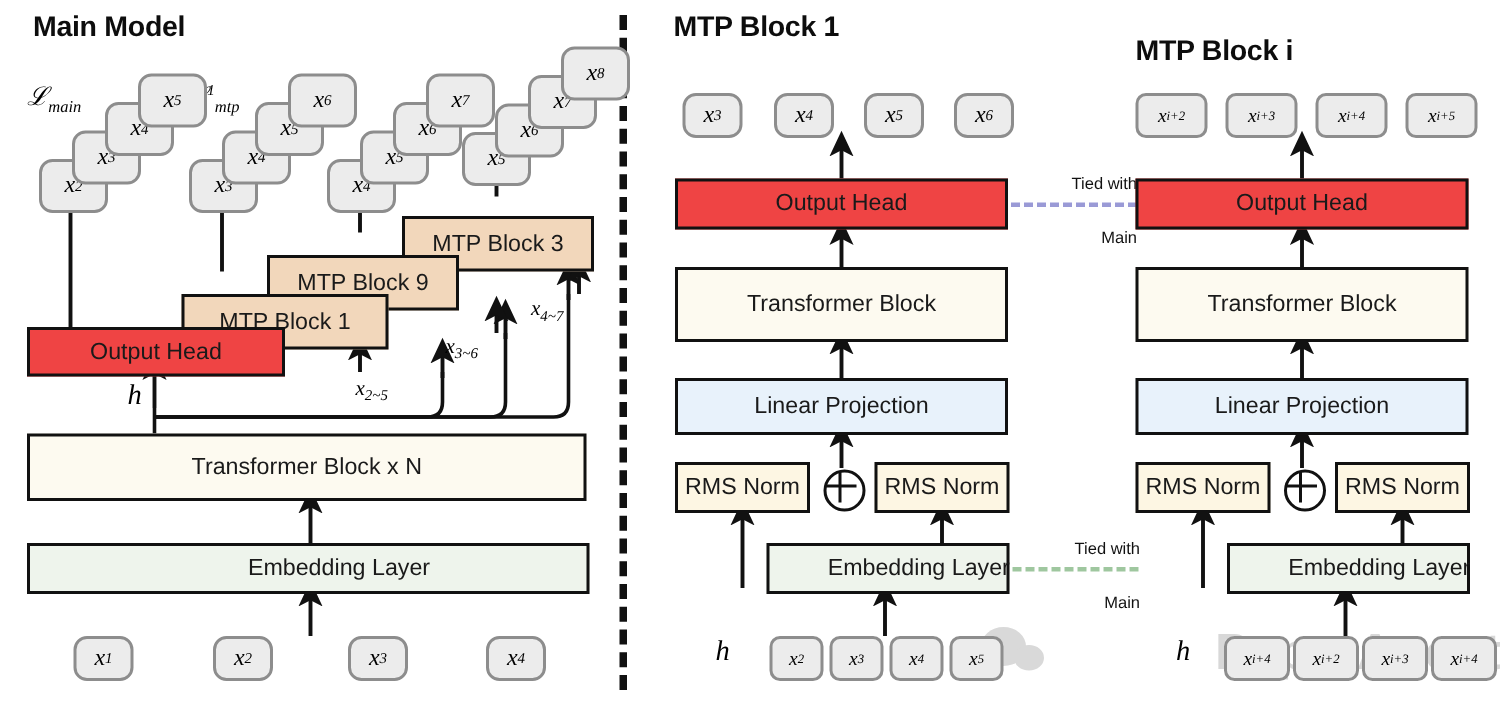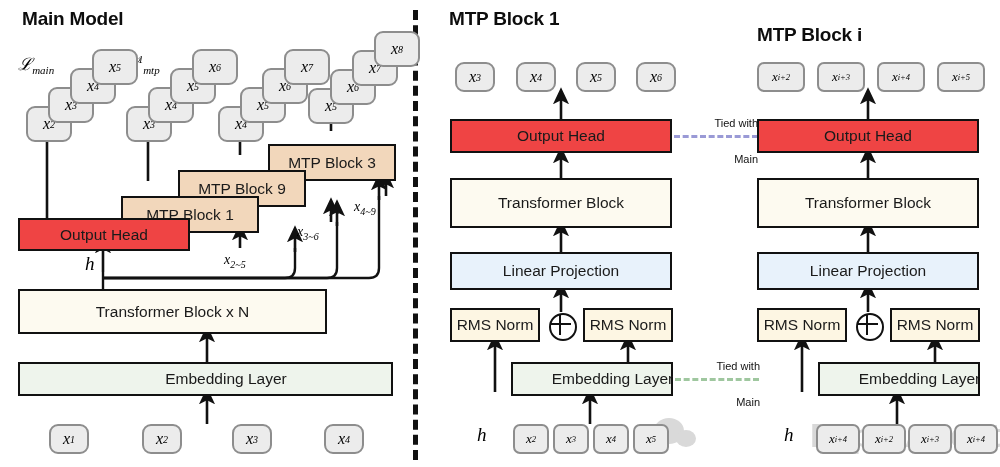--- a/index.html
+++ b/index.html
@@ -196,25 +196,25 @@
     </div>
 
   <div class="abs box c-mtp" style="left:268px;top:144px;width:128px;height:37px;justify-content:center;">MTP Block 3</div>
   <div class="abs box c-mtp" style="left:178px;top:170px;width:128px;height:37px;justify-content:center;">MTP Block 9</div>
   <div class="abs box c-mtp" style="left:121px;top:196px;width:138px;height:37px;justify-content:center;">MTP Block 1</div>
 
   <div class="abs box c-head" style="left:18px;top:218px;width:172px;height:33px;">Output Head</div>
 
   <div class="abs math" style="left:85px;top:253px;font-size:19px;">h</div>
 
-  <div class="abs alabel" style="left:224px;top:252px;">x<sub>2~5</sub></div>
+  <div class="abs alabel" style="left:237px;top:252px;">x<sub>2~5</sub></div>
   <div class="abs alabel" style="left:297px;top:224px;">x<sub>3~6</sub></div>
-  <div class="abs alabel" style="left:354px;top:199px;">x<sub>4~9</sub></div>
-
-  <div class="abs box c-trans" style="left:18px;top:289px;width:309px;height:45px;">Transformer Block x N</div>
+  <div class="abs alabel" style="left:354px;top:199px;">x<sub>4~7</sub></div>
+
+  <div class="abs box c-trans" style="left:18px;top:289px;width:373px;height:45px;">Transformer Block x N</div>
   <div class="abs box c-embed" style="left:18px;top:362px;width:375px;height:34px;">Embedding Layer</div>
 
   <div class="abs tok" style="left:49px;top:424px;width:40px;height:30px;">x<sub>1</sub></div>
   <div class="abs tok" style="left:142px;top:424px;width:40px;height:30px;">x<sub>2</sub></div>
   <div class="abs tok" style="left:232px;top:424px;width:40px;height:30px;">x<sub>3</sub></div>
   <div class="abs tok" style="left:324px;top:424px;width:40px;height:30px;">x<sub>4</sub></div>
 
   <div class="abs vdash" style="left:413px;top:10px;height:450px;"></div>
 
   <div class="abs panel-title" style="left:449px;top:8px;">MTP Block 1</div>

